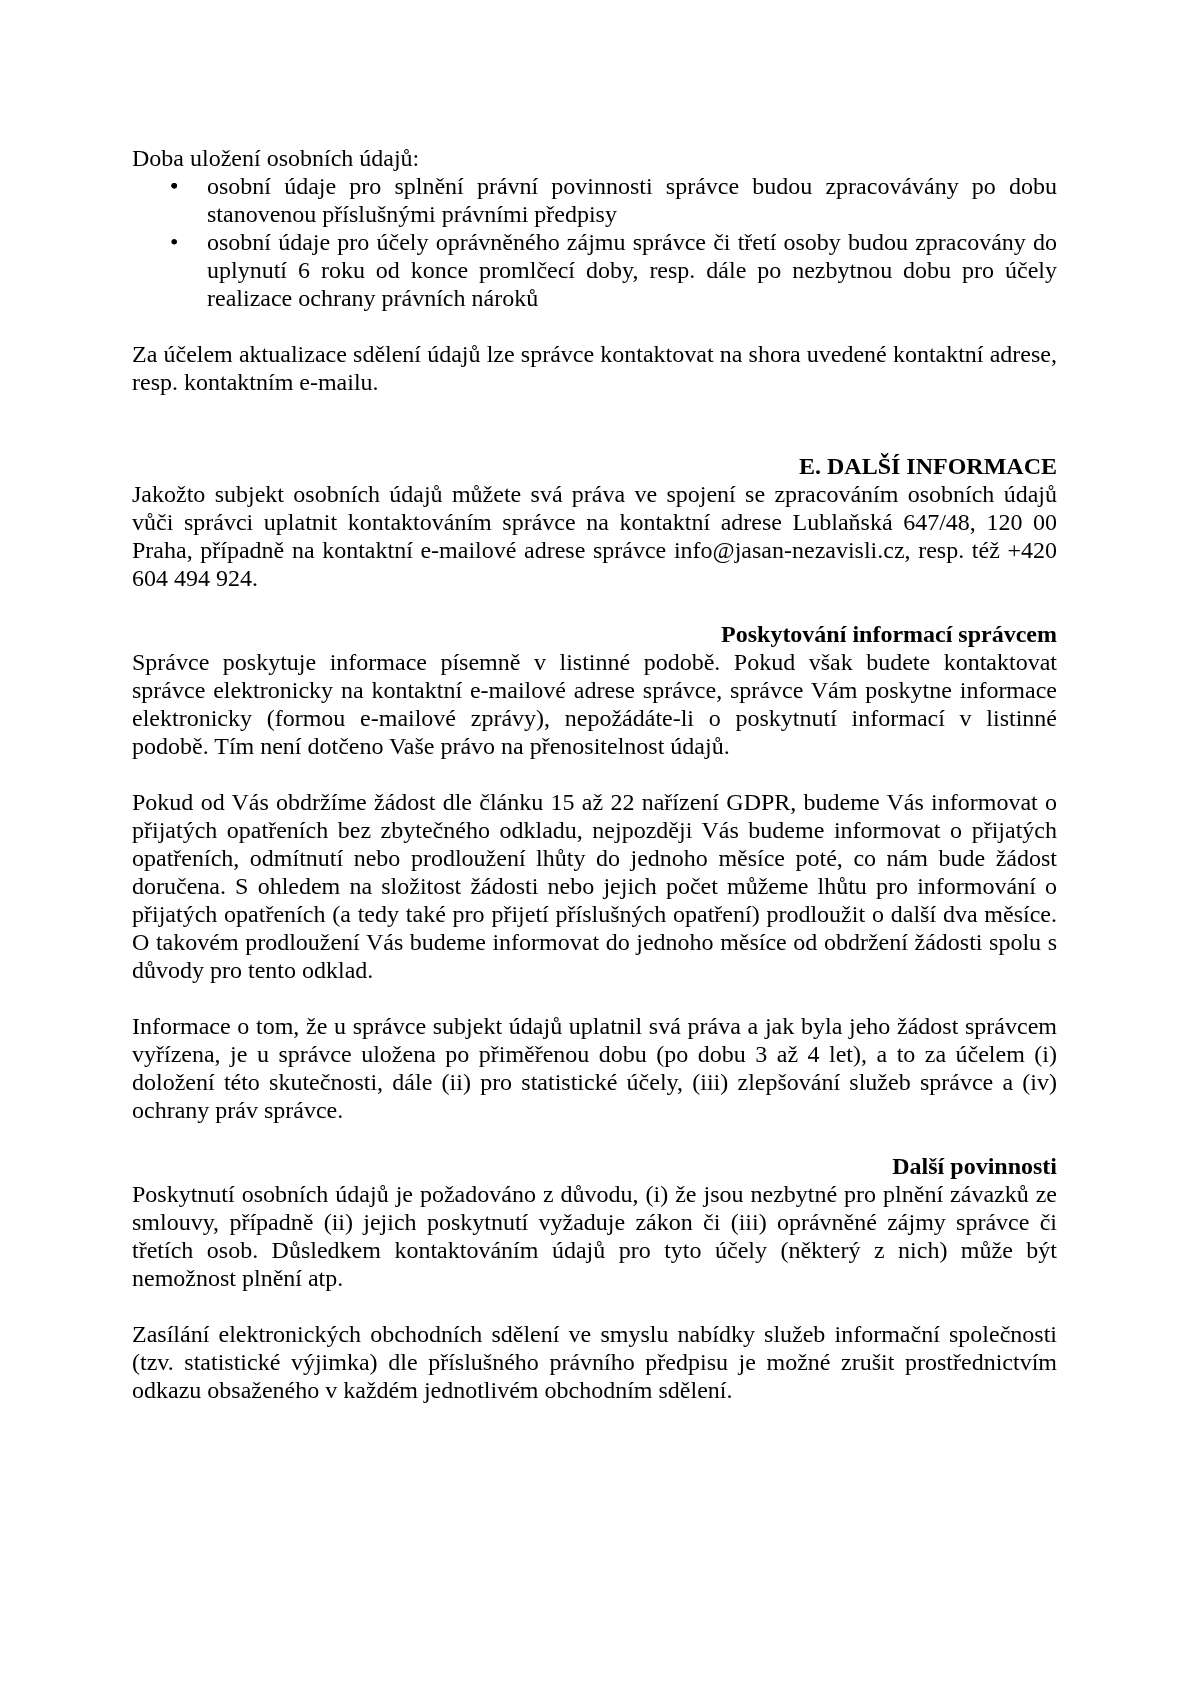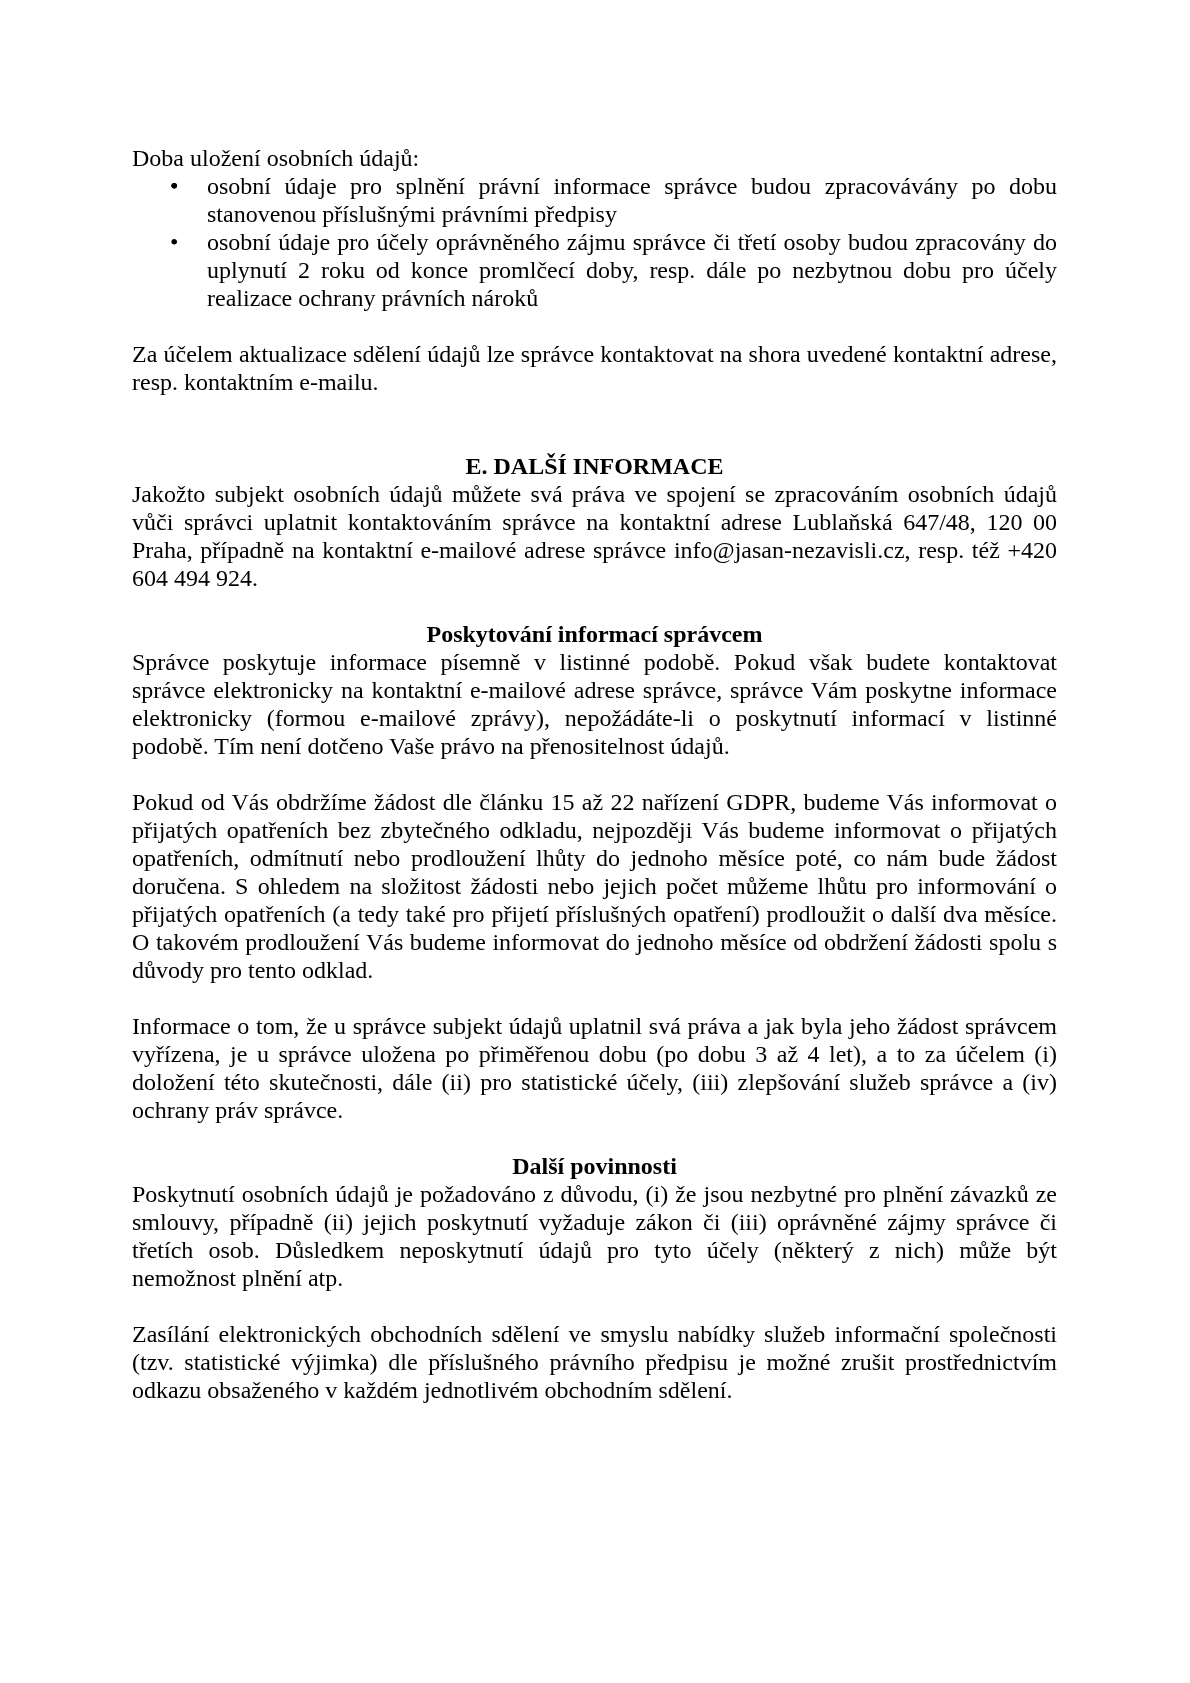--- a/index.html
+++ b/index.html
@@ -22,21 +22,21 @@
     font-size: 24px;
     line-height: 28px;
     border-radius: 20px;
   }
   p {
     margin: 0;
     text-align: justify;
   }
   .heading {
     font-weight: bold;
-    text-align: center;
+    text-align: right;
   }
   .gap-1 { height: 28px; }
   .gap-2 { height: 56px; }
   ul.bullet-list {
     list-style: none;
     margin: 0;
     padding: 0;
   }
   ul.bullet-list li {
     position: relative;
@@ -55,25 +55,25 @@
 <div class="page">
 
   <p>Doba uložení osobních údajů:</p>
 
   <ul class="bullet-list">
     <li>
       <span class="bullet">•</span>
     </li>
     <li>
       <span class="bullet">•</span>
-      <span>osobní údaje pro splnění právní informace správce budou zpracovávány po dobu stanovenou příslušnými právními předpisy</span>
+      <span>osobní údaje pro splnění právní povinnosti správce budou zpracovávány po dobu stanovenou příslušnými právními předpisy</span>
     </li>
     <li>
       <span class="bullet">•</span>
-      <span>osobní údaje pro účely oprávněného zájmu správce či třetí osoby budou zpracovány do uplynutí 2 roku od konce promlčecí doby, resp. dále po nezbytnou dobu pro účely realizace ochrany právních nároků</span>
+      <span>osobní údaje pro účely oprávněného zájmu správce či třetí osoby budou zpracovány do uplynutí 6 roku od konce promlčecí doby, resp. dále po nezbytnou dobu pro účely realizace ochrany právních nároků</span>
     </li>
   </ul>
 
   <div class="gap-1"></div>
 
   <p>Za účelem aktualizace sdělení údajů lze správce kontaktovat na shora uvedené kontaktní adrese, resp. kontaktním e-mailu.</p>
 
   <div class="gap-2"></div>
 
   <p class="heading">E. DALŠÍ INFORMACE</p>
@@ -92,19 +92,19 @@
   <p>Pokud od Vás obdržíme žádost dle článku 15 až 22 nařízení GDPR, budeme Vás informovat o přijatých opatřeních bez zbytečného odkladu, nejpozději Vás budeme informovat o přijatých opatřeních, odmítnutí nebo prodloužení lhůty do jednoho měsíce poté, co nám bude žádost doručena. S ohledem na složitost žádosti nebo jejich počet můžeme lhůtu pro informování o přijatých opatřeních (a tedy také pro přijetí příslušných opatření) prodloužit o další dva měsíce. O takovém prodloužení Vás budeme informovat do jednoho měsíce od obdržení žádosti spolu s důvody pro tento odklad.</p>
 
   <div class="gap-1"></div>
 
   <p>Informace o tom, že u správce subjekt údajů uplatnil svá práva a jak byla jeho žádost správcem vyřízena, je u správce uložena po přiměřenou dobu (po dobu 3 až 4 let), a to za účelem (i) doložení této skutečnosti, dále (ii) pro statistické účely, (iii) zlepšování služeb správce a (iv) ochrany práv správce.</p>
 
   <div class="gap-1"></div>
 
   <p class="heading">Další povinnosti</p>
 
-  <p>Poskytnutí osobních údajů je požadováno z důvodu, (i) že jsou nezbytné pro plnění závazků ze smlouvy, případně (ii) jejich poskytnutí vyžaduje zákon či (iii) oprávněné zájmy správce či třetích osob. Důsledkem neposkytnutí údajů pro tyto účely (některý z nich) může být nemožnost plnění atp.</p>
+  <p>Poskytnutí osobních údajů je požadováno z důvodu, (i) že jsou nezbytné pro plnění závazků ze smlouvy, případně (ii) jejich poskytnutí vyžaduje zákon či (iii) oprávněné zájmy správce či třetích osob. Důsledkem kontaktováním údajů pro tyto účely (některý z nich) může být nemožnost plnění atp.</p>
 
   <div class="gap-1"></div>
 
   <p>Zasílání elektronických obchodních sdělení ve smyslu nabídky služeb informační společnosti (tzv. statistické výjimka) dle příslušného právního předpisu je možné zrušit prostřednictvím odkazu obsaženého v každém jednotlivém obchodním sdělení.</p>
 
 </div>
 
 </body></html>

